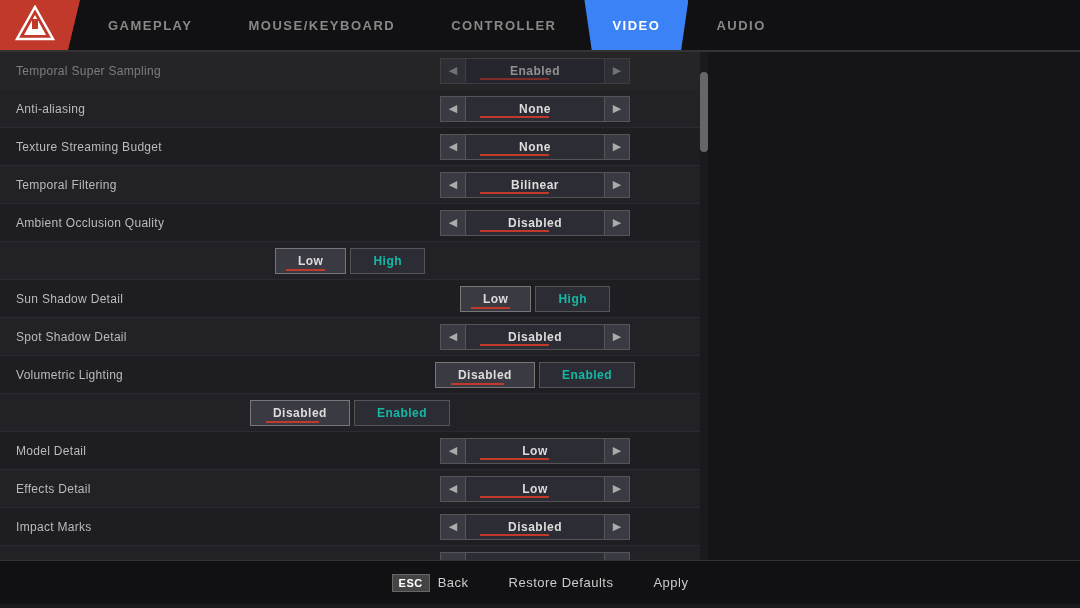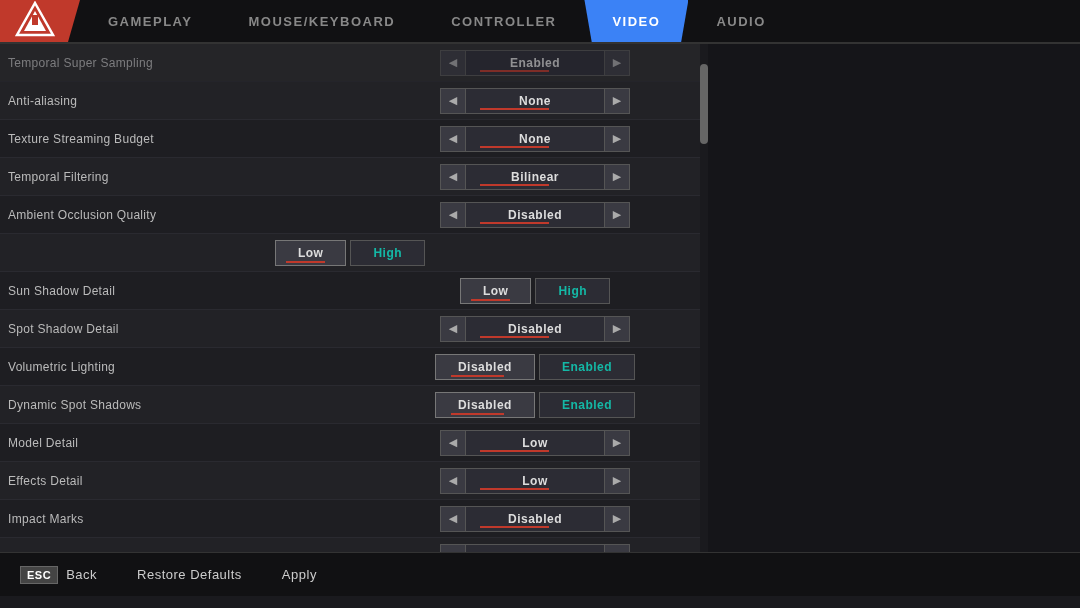--- a/index.html
+++ b/index.html
@@ -11,21 +11,21 @@
       font-family: 'Arial', sans-serif;
       overflow: hidden;
       color: #ccc;
     }
 
     
     .nav-bar {
       position: relative;
       display: flex;
       align-items: stretch;
-      height: 44px;
+      height: 52px;
       background: #111113;
       border-bottom: 2px solid #333;
     }
 
     .logo-area {
       width: 80px;
       background: #c0392b;
       display: flex;
       align-items: center;
       justify-content: center;
@@ -106,21 +106,21 @@
       position: absolute;
       top: 20px;
     }
 
     
     .setting-row {
       display: flex;
       align-items: center;
       height: 38px;
       border-bottom: 1px solid #2a2a30;
-      padding: 0 8px;
+      padding: 0 16px;
     }
 
     .setting-row:nth-child(even) {
       background: rgba(255,255,255,0.02);
     }
 
     .setting-row.top-row {
       background: rgba(255,255,255,0.05);
       opacity: 0.6;
     }
@@ -234,20 +234,21 @@
     
     .bottom-bar {
       position: relative;
       height: 44px;
       background: #111113;
       border-top: 1px solid #333;
       display: flex;
       align-items: center;
       padding: 0 20px;
       gap: 40px;
+      justify-content: center;
     }
 
     .bottom-btn {
       font-size: 13px;
       color: #ccc;
       cursor: pointer;
       letter-spacing: 0.5px;
       display: flex;
       align-items: center;
       gap: 8px;
@@ -393,21 +394,20 @@
       <div class="setting-label">Volumetric Lighting</div>
       <div class="setting-control">
         <div class="toggle-selector">
           <div class="toggle-btn active">Disabled</div>
           <div class="toggle-btn">Enabled</div>
         </div>
       </div>
     </div>
 
     <div class="setting-row">
-      <div class="setting-label">Dynamic Spot Shadows</div>
       <div class="setting-control">
         <div class="toggle-selector">
           <div class="toggle-btn active">Disabled</div>
           <div class="toggle-btn">Enabled</div>
         </div>
       </div>
     </div>
 
     <div class="setting-row">
       <div class="setting-label">Model Detail</div>

